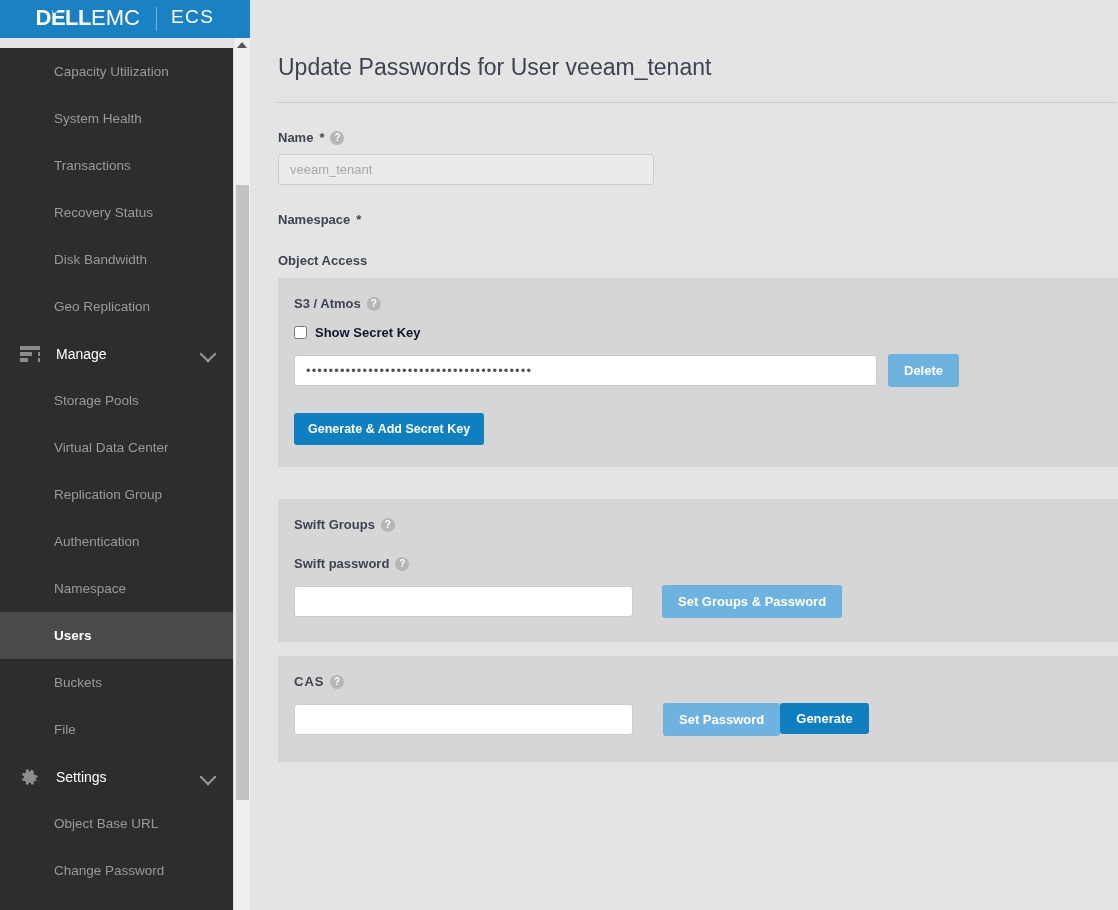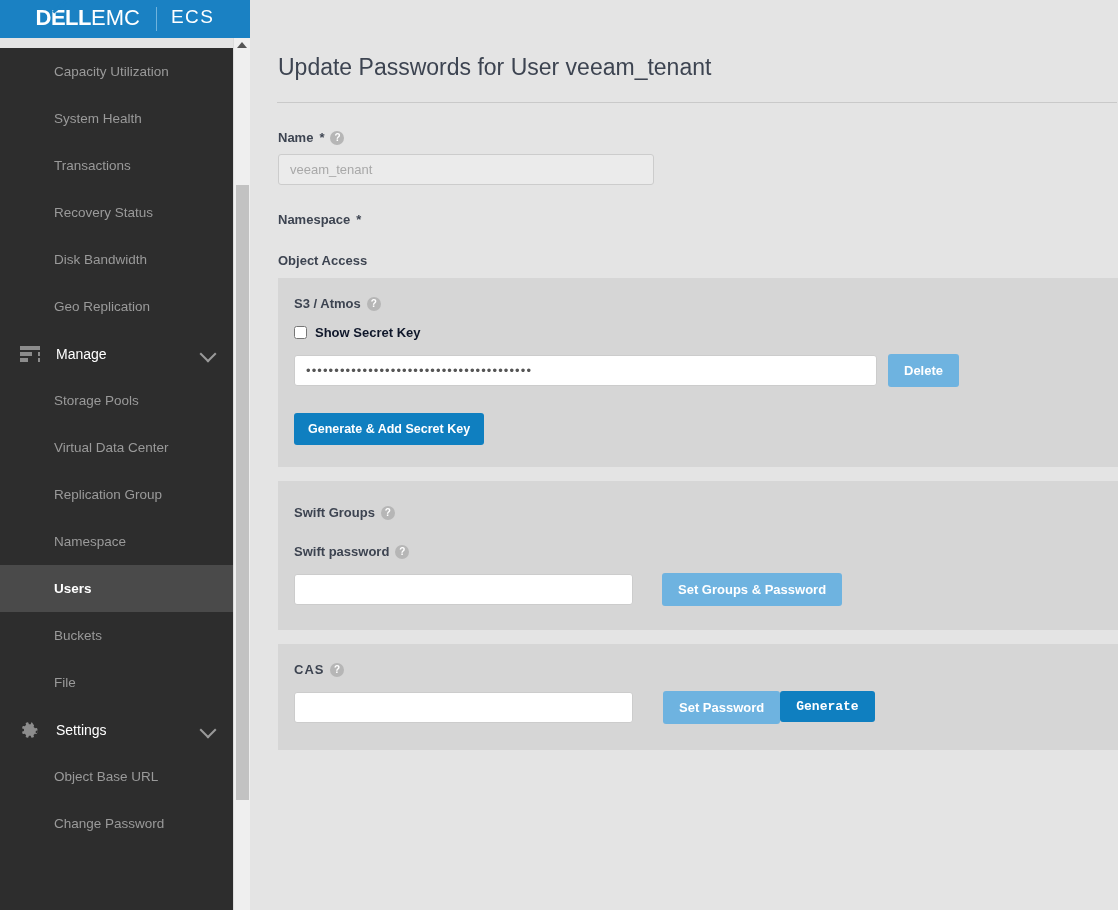--- a/index.html
+++ b/index.html
@@ -184,21 +184,21 @@
     font-size: 13px; font-weight: bold; color: #3d4451;
     margin: 26px 0 10px 27px;
   }
 
   .panel {
     background: #d6d6d6;
     margin-left: 27px;
     width: 840px;
     padding: 18px 0 22px 16px;
   }
-  .panel.p2 { margin-top: 14px; padding: 24px 0 24px 16px; }
+  .panel.p2 { margin-top: 32px; padding: 18px 0 24px 16px; }
   .panel.p3 { margin-top: 14px; padding: 18px 0 26px 16px; }
 
   .panel-title {
     font-size: 13px; font-weight: bold; color: #3d4451;
     display: flex; align-items: center; gap: 6px;
     margin-bottom: 14px;
   }
   .cas-title { letter-spacing: 1px; }
 
   .check-row {
@@ -221,21 +221,21 @@
     border: none; border-radius: 3px;
     font-family: "Liberation Sans", sans-serif;
     font-size: 12.5px; font-weight: bold;
     color: #ffffff; cursor: pointer;
     height: 31px; padding: 0 14px;
     white-space: nowrap;
   }
   .btn.primary { background: #0f7fc0; }
   .btn.muted   { background: #6eb3e0; }
   .btn.tall    { height: 33px; padding: 0 16px; font-size: 13px; }
-  .btn.gen     { height: 31px; padding: 0 16px; font-family: Liberation Mono, monospace; }
+  .btn.gen     { height: 31px; padding: 0 16px; }
 
   .secret-dots {
     letter-spacing: 1.1px; font-size: 11px; color: #555;
   }
   .btn-gen-add { margin-top: 26px; height: 32px; padding: 0 14px; }
   .cas-btns { display: flex; }
 </style>
 </head>
 <body>
 
@@ -289,20 +289,23 @@
     <div class="nav-item sub">
       <span>Storage Pools</span>
     </div>
     <div class="nav-item sub">
       <span>Virtual Data Center</span>
     </div>
     <div class="nav-item sub">
       <span>Replication Group</span>
     </div>
     <div class="nav-item sub">
+      <span>Authentication</span>
+    </div>
+    <div class="nav-item sub">
       <span>Namespace</span>
     </div>
     <div class="nav-item sub active">
       <span>Users</span>
     </div>
     <div class="nav-item sub">
       <span>Buckets</span>
     </div>
     <div class="nav-item sub">
       <span>File</span>

